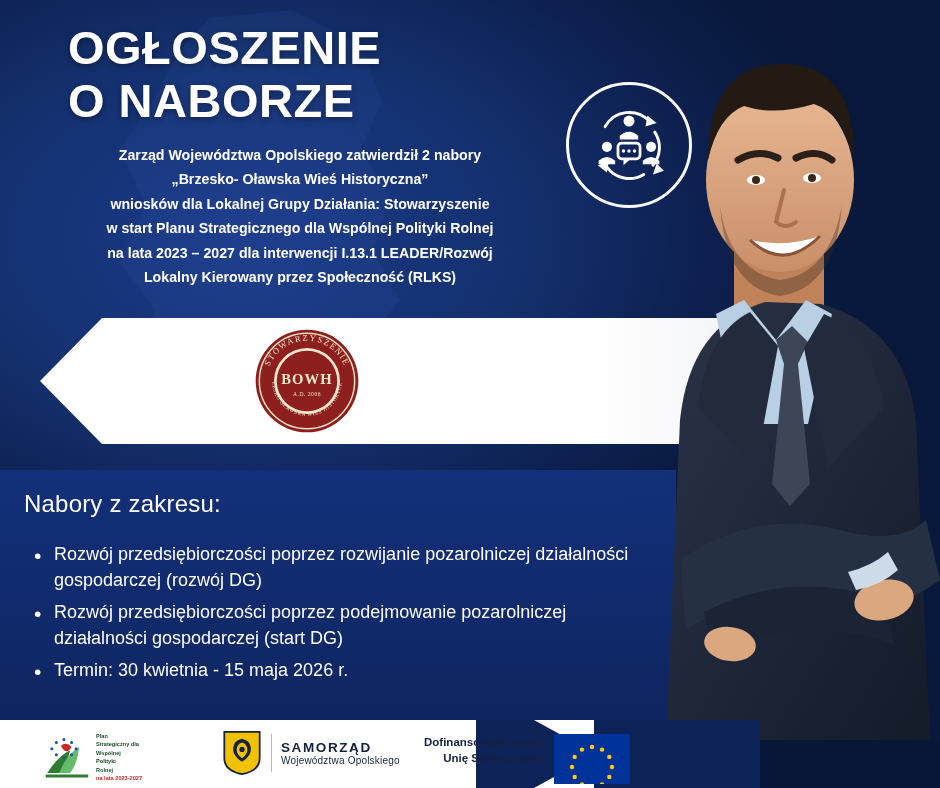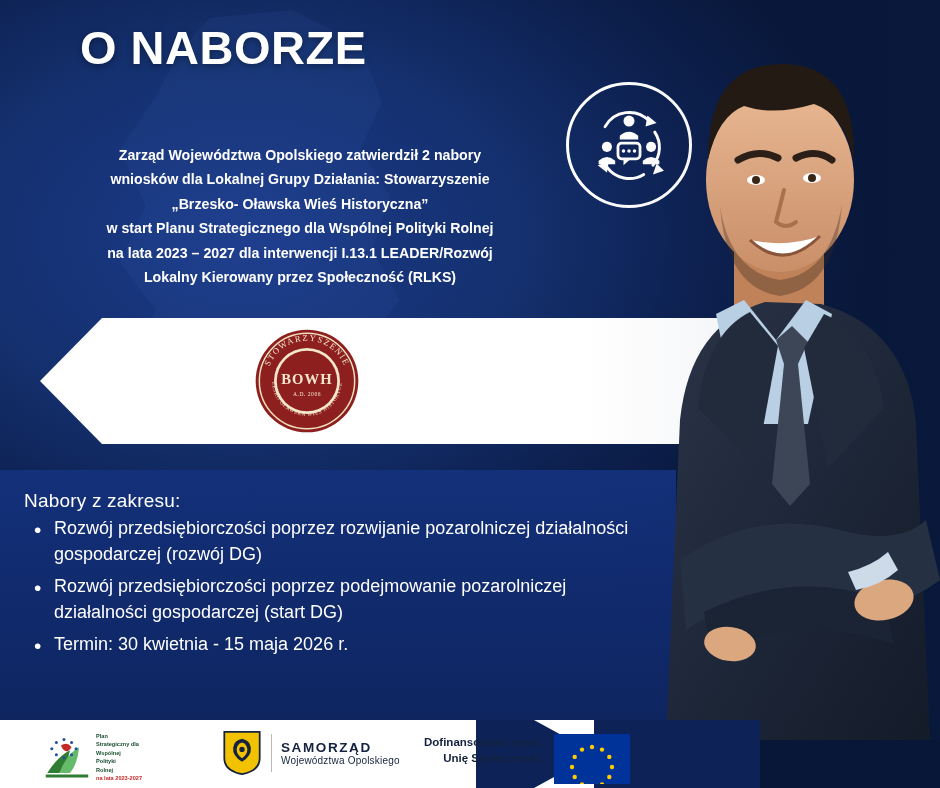--- a/index.html
+++ b/index.html
@@ -33,21 +33,21 @@
     position: absolute;
     left: 68px; top: 22px;
     width: 520px;
     color: #ffffff;
     font-weight: 800;
     font-size: 47px;
     line-height: 1.12;
     letter-spacing: .5px;
     text-shadow: 0 2px 6px rgba(0,0,0,.35);
   }
-  .headline .l2 { display: block; margin-left: 12px; }
+  .headline .l2 { display: block; }
 
   
   .intro {
     position: absolute;
     left: 40px; top: 143px;
     width: 520px;
     color: #ffffff;
     font-size: 14.2px;
     line-height: 1.72;
     text-align: center;
@@ -87,23 +87,23 @@
 
   
   .panel {
     position: absolute;
     left: 0; top: 470px;
     width: 676px; height: 250px;
     background: linear-gradient(180deg, #13307a 0%, #0e2560 100%);
   }
   .panel-inner { padding: 20px 24px 0 24px; color: #fff; }
   .panel-title {
-    font-size: 19px;
+    font-size: 24px;
     font-weight: 400;
-    margin-bottom: 4px;
+    margin-bottom: 24px;
     letter-spacing: .2px;
   }
   .bullets { list-style: none; }
   .bullets li {
     position: relative;
     padding-left: 30px;
     font-size: 18px;
     line-height: 1.42;
     margin-bottom: 7px;
     font-weight: 400;
@@ -181,27 +181,28 @@
 
 <div class="poster">
 
   <div class="map-shape">
     <svg viewBox="0 0 420 470" xmlns="http://www.w3.org/2000/svg" aria-hidden="true">
       <path d="M150 8 L232 0 L300 34 L322 92 L300 140 L330 186 L312 240 L340 290 L300 338 L250 352 L210 400 L150 430 L96 410 L70 352 L96 300 L60 252 L86 196 L60 140 L96 86 L120 40 Z" fill="#4a74c9" opacity="0.55"></path>
     </svg>
   </div>
 
   <div class="headline">
+    <span>OGŁOSZENIE</span>
     <span class="l2">O NABORZE</span>
   </div>
 
   <div class="intro">
     <div>Zarząd Województwa Opolskiego zatwierdził 2 nabory</div>
+    <div>„Brzesko- Oławska Wieś Historyczna”</div>
     <div>wniosków dla Lokalnej Grupy Działania: Stowarzyszenie</div>
-    <div>„Brzesko- Oławska Wieś Historyczna”</div>
     <div>w start Planu Strategicznego dla Wspólnej Polityki Rolnej</div>
     <div>na lata 2023 – 2027 dla interwencji I.13.1 LEADER/Rozwój</div>
     <div>Lokalny Kierowany przez Społeczność (RLKS)</div>
   </div>
 
   <div class="net-icon">
     <svg viewBox="0 0 100 100" xmlns="http://www.w3.org/2000/svg" aria-hidden="true">
       <g fill="none" stroke="#ffffff" stroke-width="3.2" stroke-linecap="round">
         <path d="M24 30 A30 30 0 0 1 72 24"></path>
         <path d="M78 36 A30 30 0 0 1 76 72"></path>

